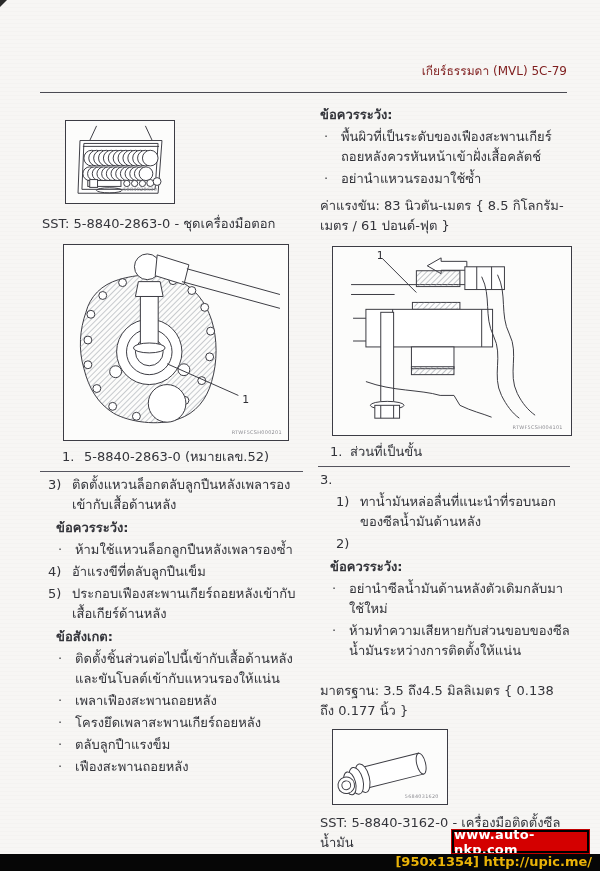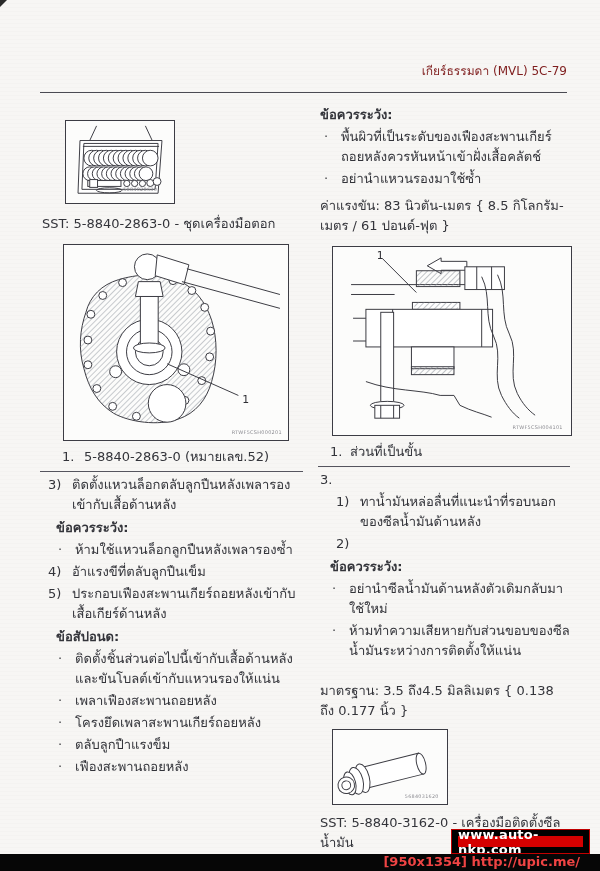--- a/index.html
+++ b/index.html
@@ -30,26 +30,26 @@
   .step .t{overflow-wrap:anywhere;}
   .sub{padding-left:18px;}
   .h-caution{font-weight:bold;padding-left:16px;margin-top:3px;}
   .h-caution.r2{padding-left:12px;}
   .bullet-row{padding-left:18px;display:flex;margin-top:2px;}
   .bullet-row.r2{padding-left:14px;}
   .bullet-row .b{width:17px;flex:none;color:#44454a;}
   .bullet-row .t{overflow-wrap:anywhere;}
   .para{margin:7px 0 0 2px;overflow-wrap:anywhere;}
   .banner{position:absolute;left:452px;top:830px;width:137px;height:23px;background:#d40000;
-    border:6px solid #000000;outline:1.5px solid #c00000;box-sizing:border-box;
+    border:2px solid #000000;outline:1.5px solid #c00000;box-sizing:border-box;
     display:flex;align-items:center;justify-content:center;}
   .banner span{color:#fff;font-weight:bold;font-size:13px;letter-spacing:.2px;}
   .bottombar{position:absolute;left:0;top:854px;width:600px;height:17px;background:#060606;
-    color:#ef4444;font-size:13px;font-weight:bold;text-align:right;box-sizing:border-box;
-    padding-right:20px;line-height:16px;}
+    color:#eab308;font-size:13px;font-weight:bold;text-align:right;box-sizing:border-box;
+    padding-right:8px;line-height:16px;}
   .svgline{stroke:#3b3b42;fill:none;stroke-width:1;}
   .svgfill{stroke:#3b3b42;fill:#ffffff;stroke-width:1;}
   .svgcode{font-size:5px;fill:#8a8a90;letter-spacing:.3px;}
   .callout{font-size:11px;fill:#2e2e33;}
 </style>
 </head>
 <body>
 
 <div class="page">
   <div class="corner"></div>
@@ -169,21 +169,21 @@
       <span class="t">ห้ามใช้แหวนล็อกลูกปืนหลังเพลารองซ้ำ</span>
     </div>
     <div class="step">
       <span class="n">4)</span>
       <span class="t">อัาแรงขีที่ตลับลูกปืนเข็ม</span>
     </div>
     <div class="step">
       <span class="n">5)</span>
       <span class="t">ประกอบเฟืองสะพานเกียร์ถอยหลังเข้ากับ​เสื้อเกียร์ด้านหลัง</span>
     </div>
-    <div class="h-caution">ข้อสัปอนด:</div>
+    <div class="h-caution">ข้อสังเกต:</div>
     <div class="bullet-row">
       <span class="b">·</span>
       <span class="t">ติดตั้งชิ้นส่วนต่อไปนี้เข้ากับเสื้อด้านหลัง​และขันโบลต์เข้ากับแหวนรองให้แน่น</span>
     </div>
     <div class="bullet-row">
       <span class="b">·</span>
       <span class="t">เพลาเฟืองสะพานถอยหลัง</span>
     </div>
     <div class="bullet-row">
       <span class="b">·</span>

